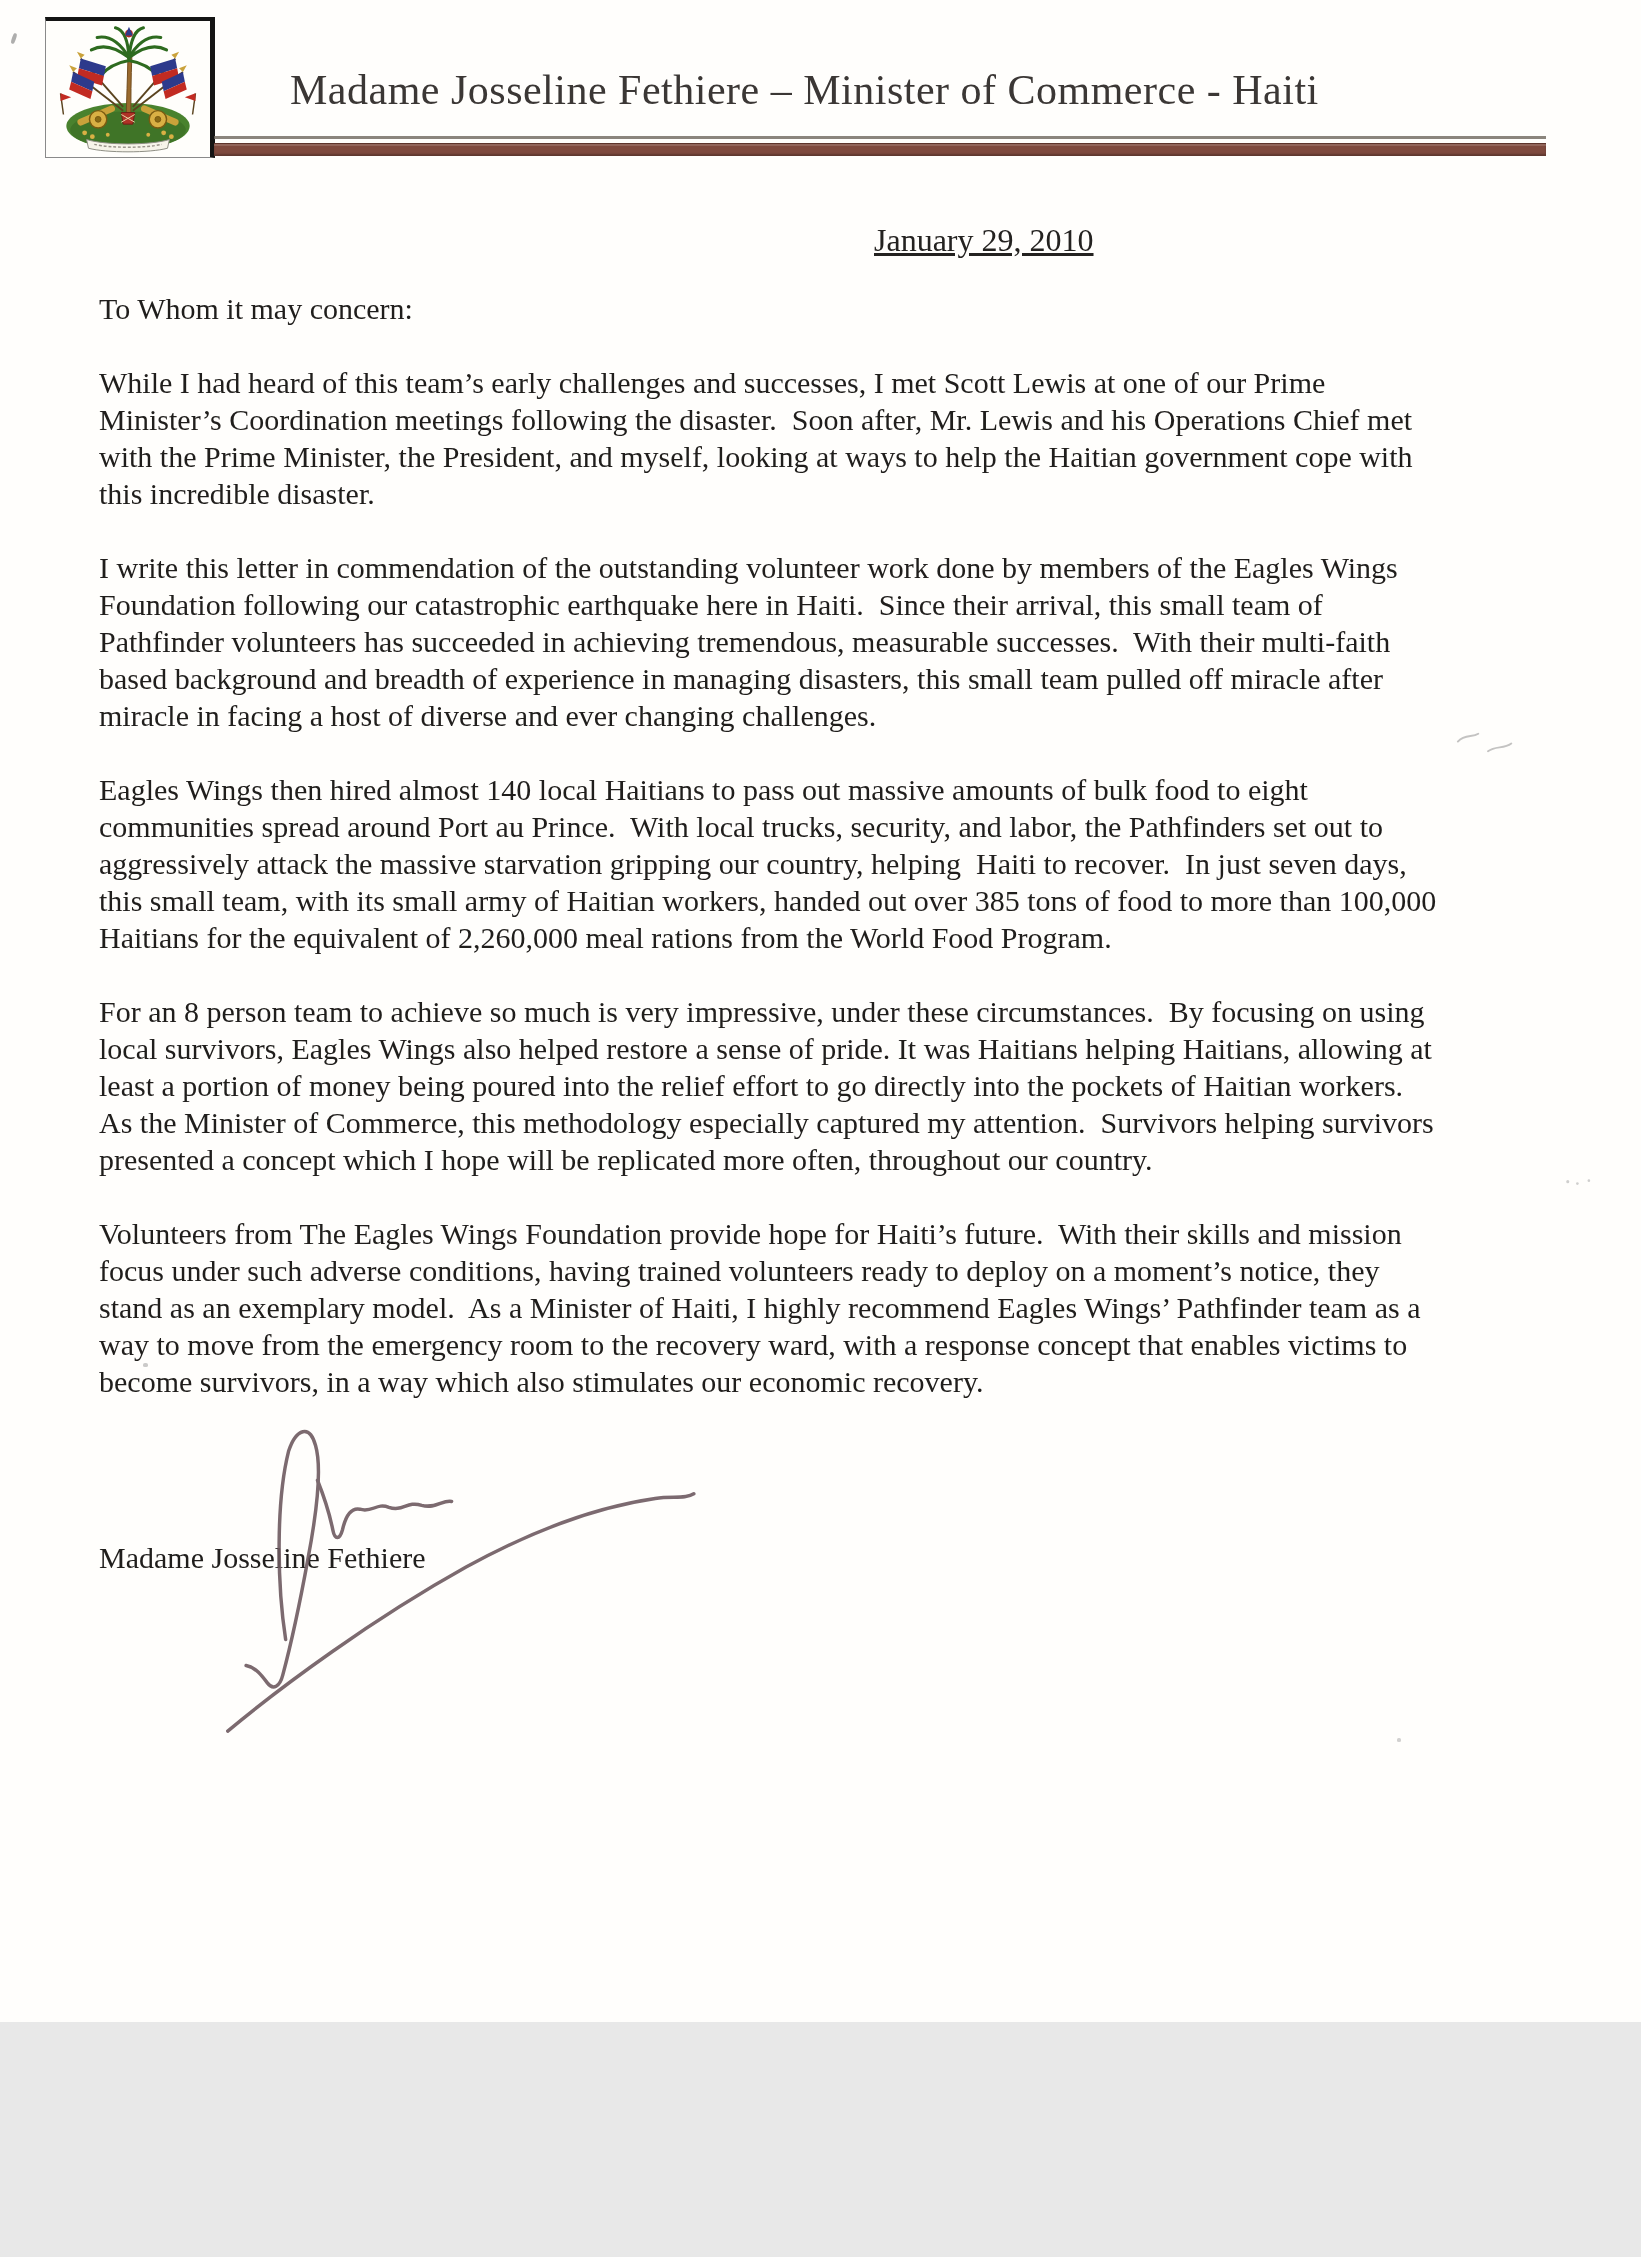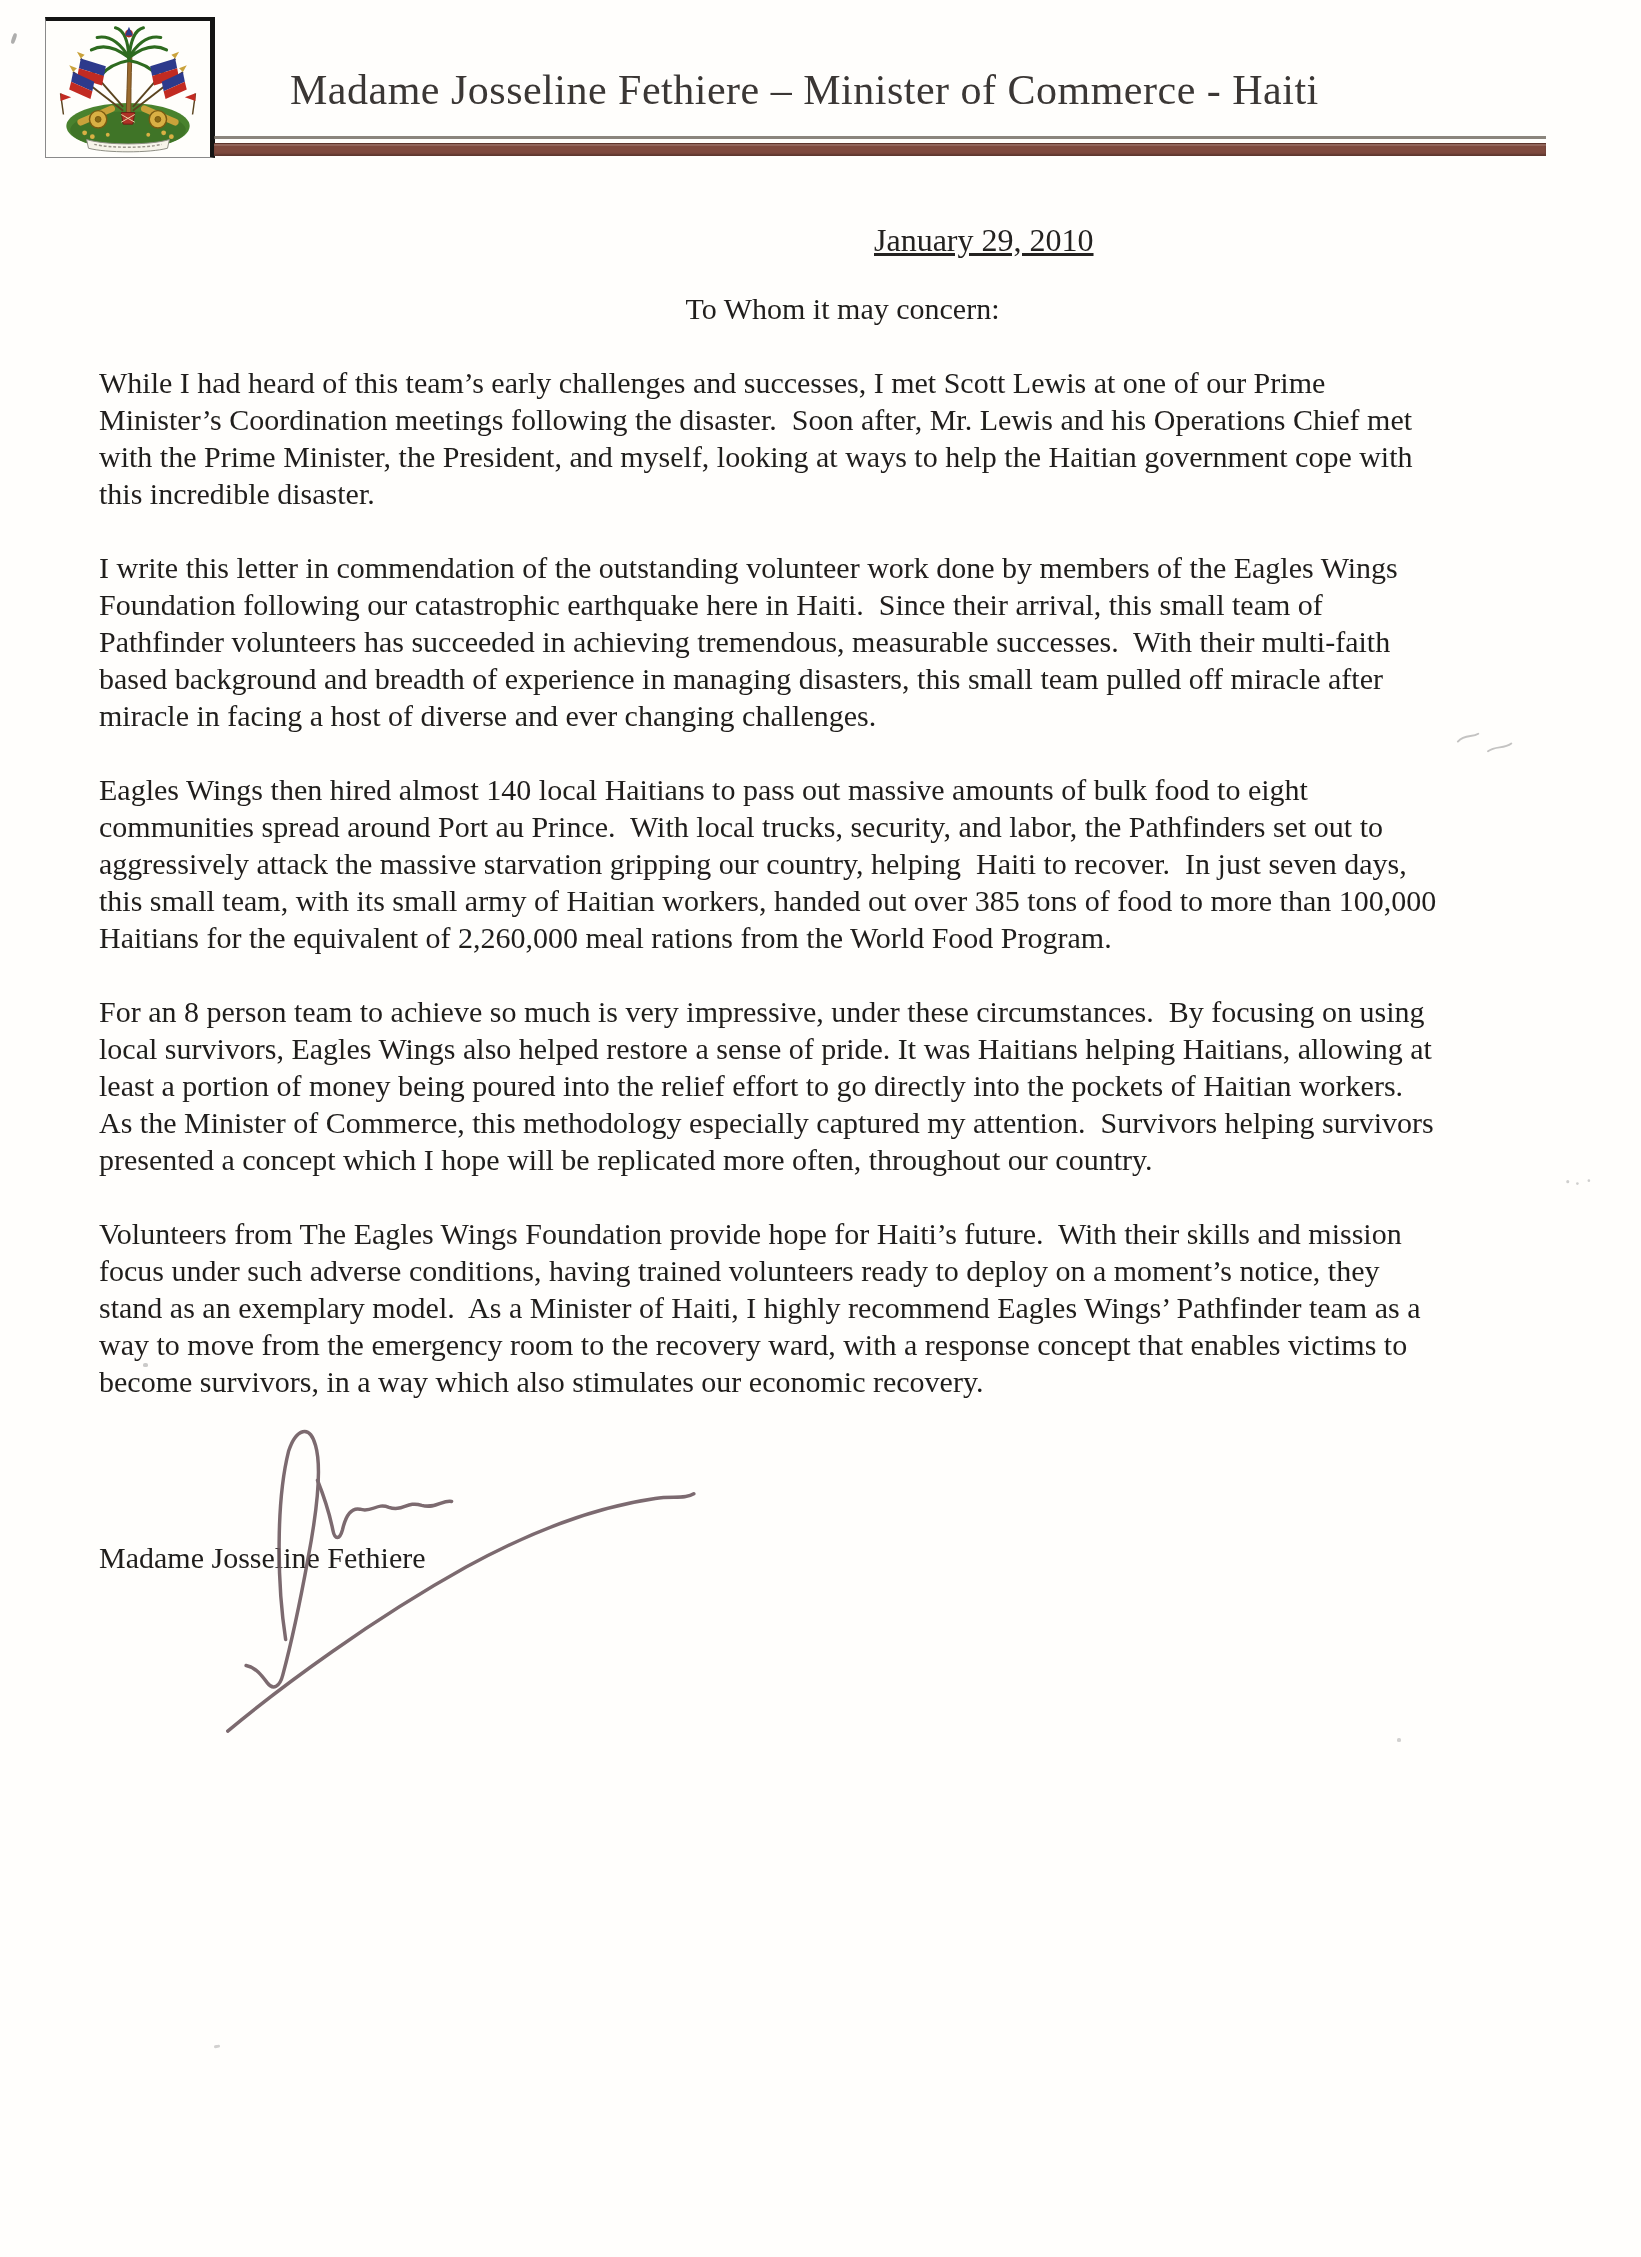--- a/index.html
+++ b/index.html
@@ -1,18 +1,18 @@
 <!DOCTYPE html>
 <html><head>
 <meta charset="utf-8">
 <style>
   html,body{margin:0;padding:0;background:#e8e8e8;}
   .page{
     position:relative;
-    width:1641px;height:2257px;
+    width:1641px;height:2022px;
     margin:0 auto;
     background:#fffefc;
     overflow:hidden;
     font-family:"Liberation Serif","DejaVu Serif",serif;
     color:#1e1c1a;
   }
   
   .crest-box{
     position:absolute;left:45px;top:17.4px;
     width:170px;height:141px;
@@ -41,21 +41,21 @@
     font-size:32px;white-space:nowrap;color:#242220;text-decoration:underline;
   }
   .letter-content{
     position:absolute;left:99px;top:290px;width:1487px;
     font-size:30px;line-height:37px;color:#201e1c;
   }
   .letter-content p{
     margin:0 0 37px 0;
     white-space:pre-wrap;
   }
-  .salutation{margin-bottom:37px;text-align:center;}
+  .salutation{margin-bottom:37px;}
   .closing{margin-bottom:0 !important;}
   .signer-block{margin-top:65px;white-space:pre-wrap;}
   .signer-block div{line-height:37px;}
   
   .signature-svg{position:absolute;left:126px;top:1405px;pointer-events:none;}
   
   .speck{position:absolute;background:#6b6b6b;opacity:.55;border-radius:40%;}
   .speck.a1{left:11.6px;top:33px;width:3.9px;height:10.6px;transform:rotate(18deg);}
   .speck.a2{left:143px;top:1363px;width:4.8px;height:3.9px;opacity:.35;}
   .speck.a3{left:1397px;top:1738px;width:3.9px;height:3.9px;opacity:.3;}

